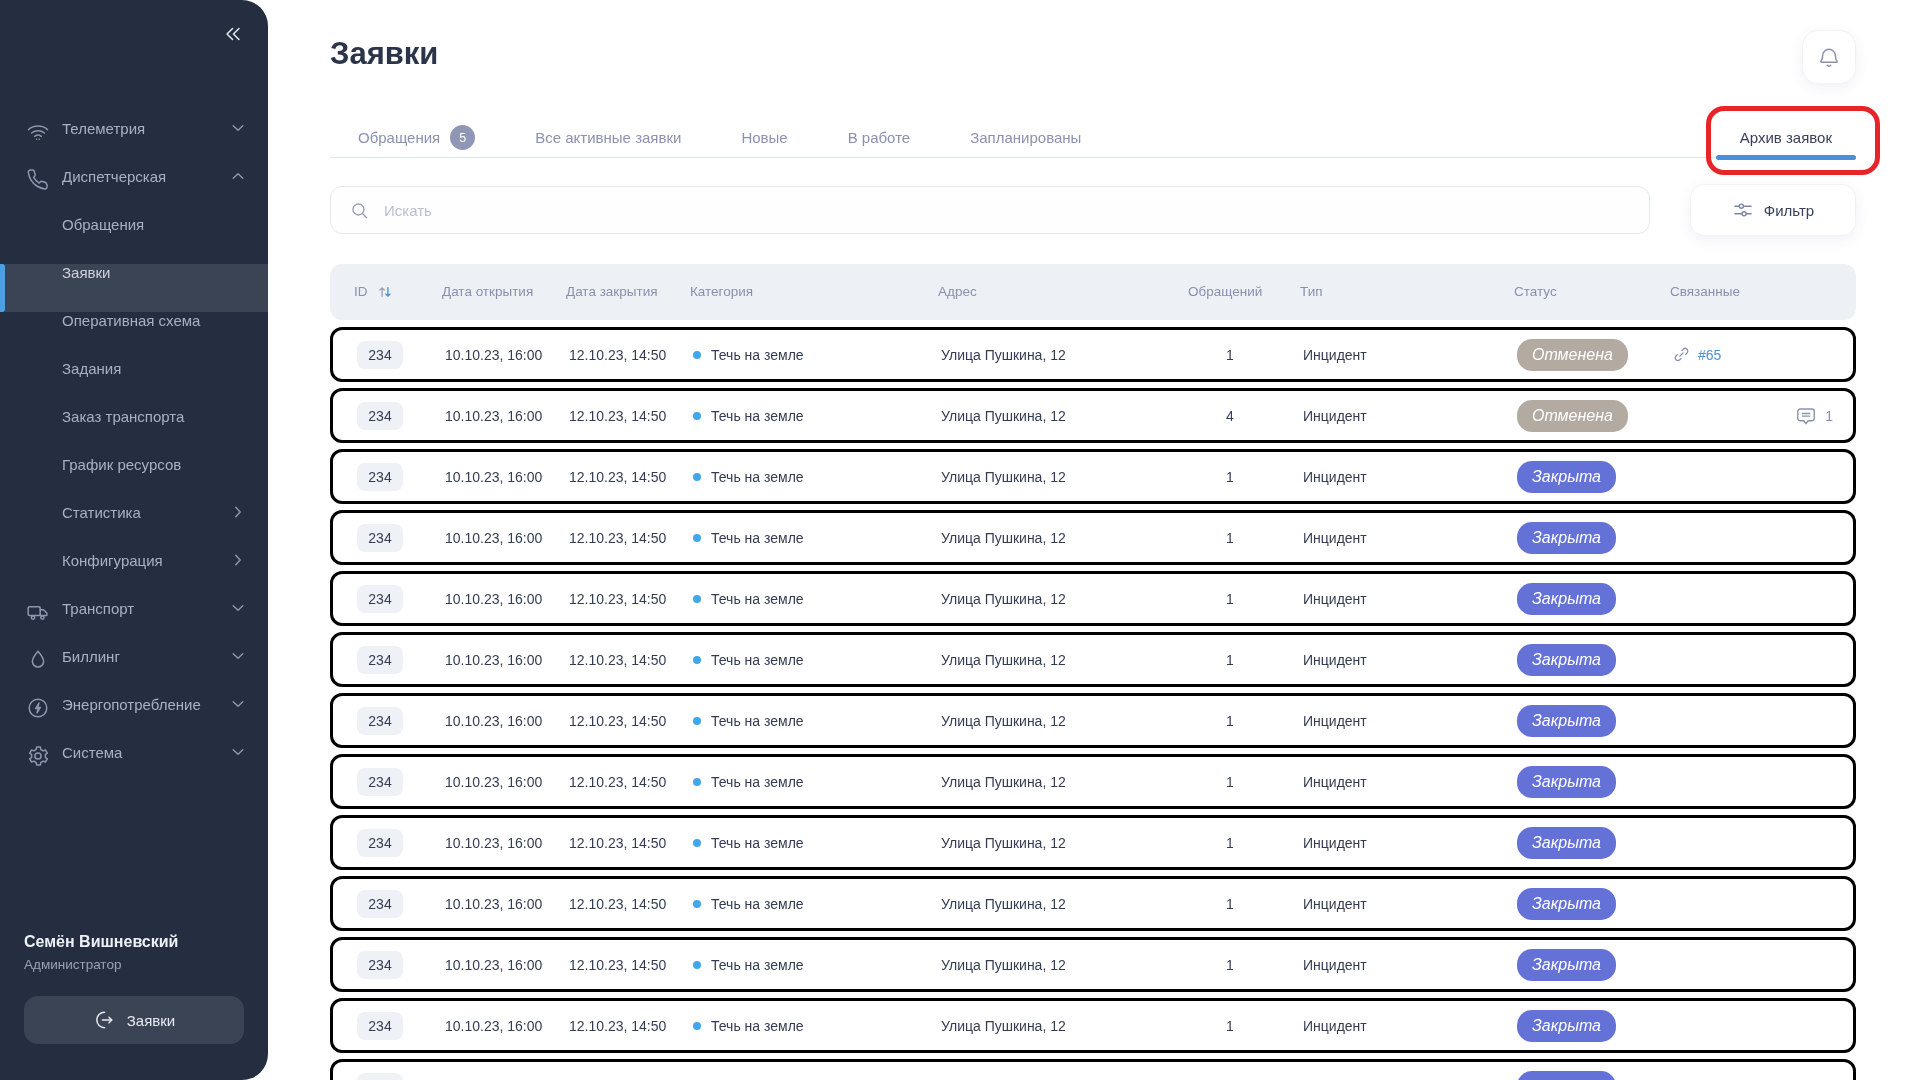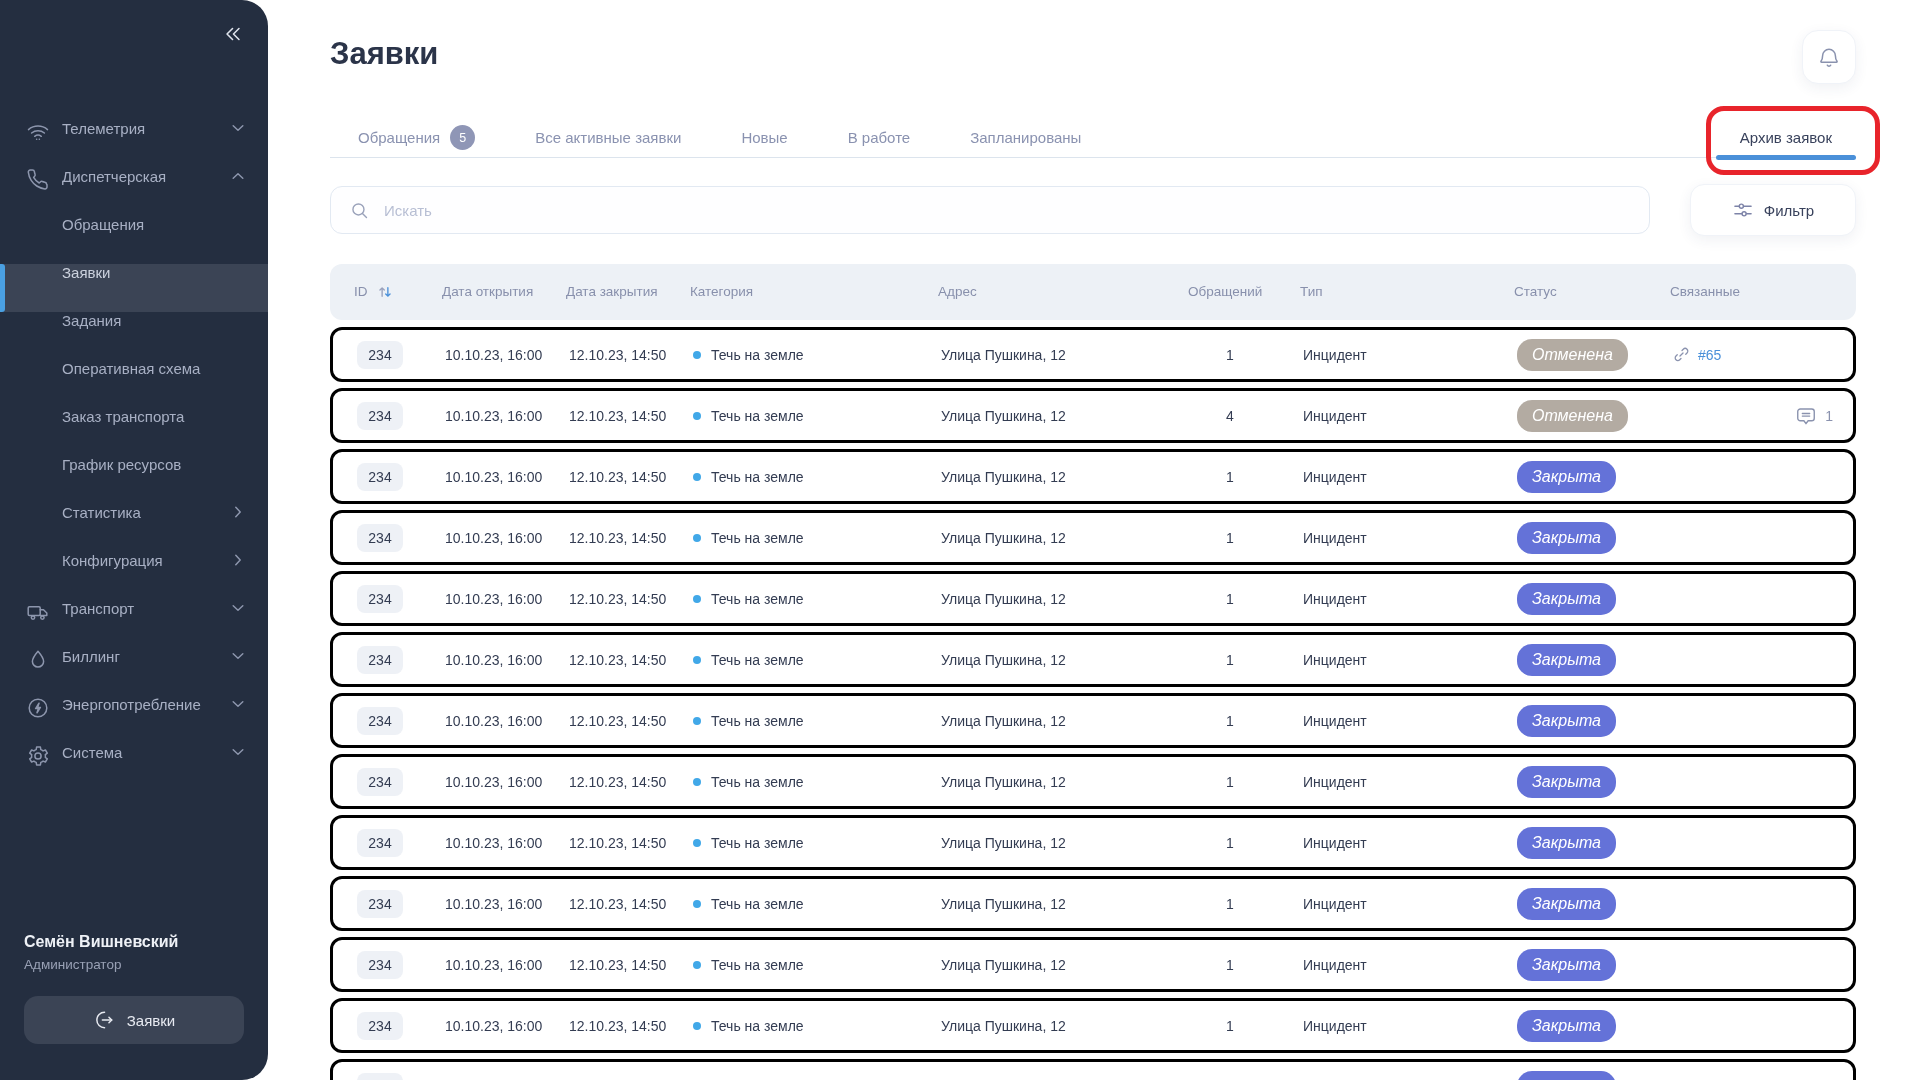--- a/index.html
+++ b/index.html
@@ -190,24 +190,24 @@
             </svg>
           </span>
         </div>
         <div class="nav-item sub">
           <span class="nav-label">Обращения</span>
         </div>
         <div class="nav-item sub active">
           <span class="nav-label">Заявки</span>
         </div>
         <div class="nav-item sub">
+          <span class="nav-label">Оперативная схема</span>
+        </div>
+        <div class="nav-item sub">
           <span class="nav-label">Задания</span>
-        </div>
-        <div class="nav-item sub">
-          <span class="nav-label">Оперативная схема</span>
         </div>
         <div class="nav-item sub">
           <span class="nav-label">Заказ транспорта</span>
         </div>
         <div class="nav-item sub">
           <span class="nav-label">График ресурсов</span>
         </div>
         <div class="nav-item sub">
           <span class="nav-label">Статистика</span>
           <span class="nav-chevron">

